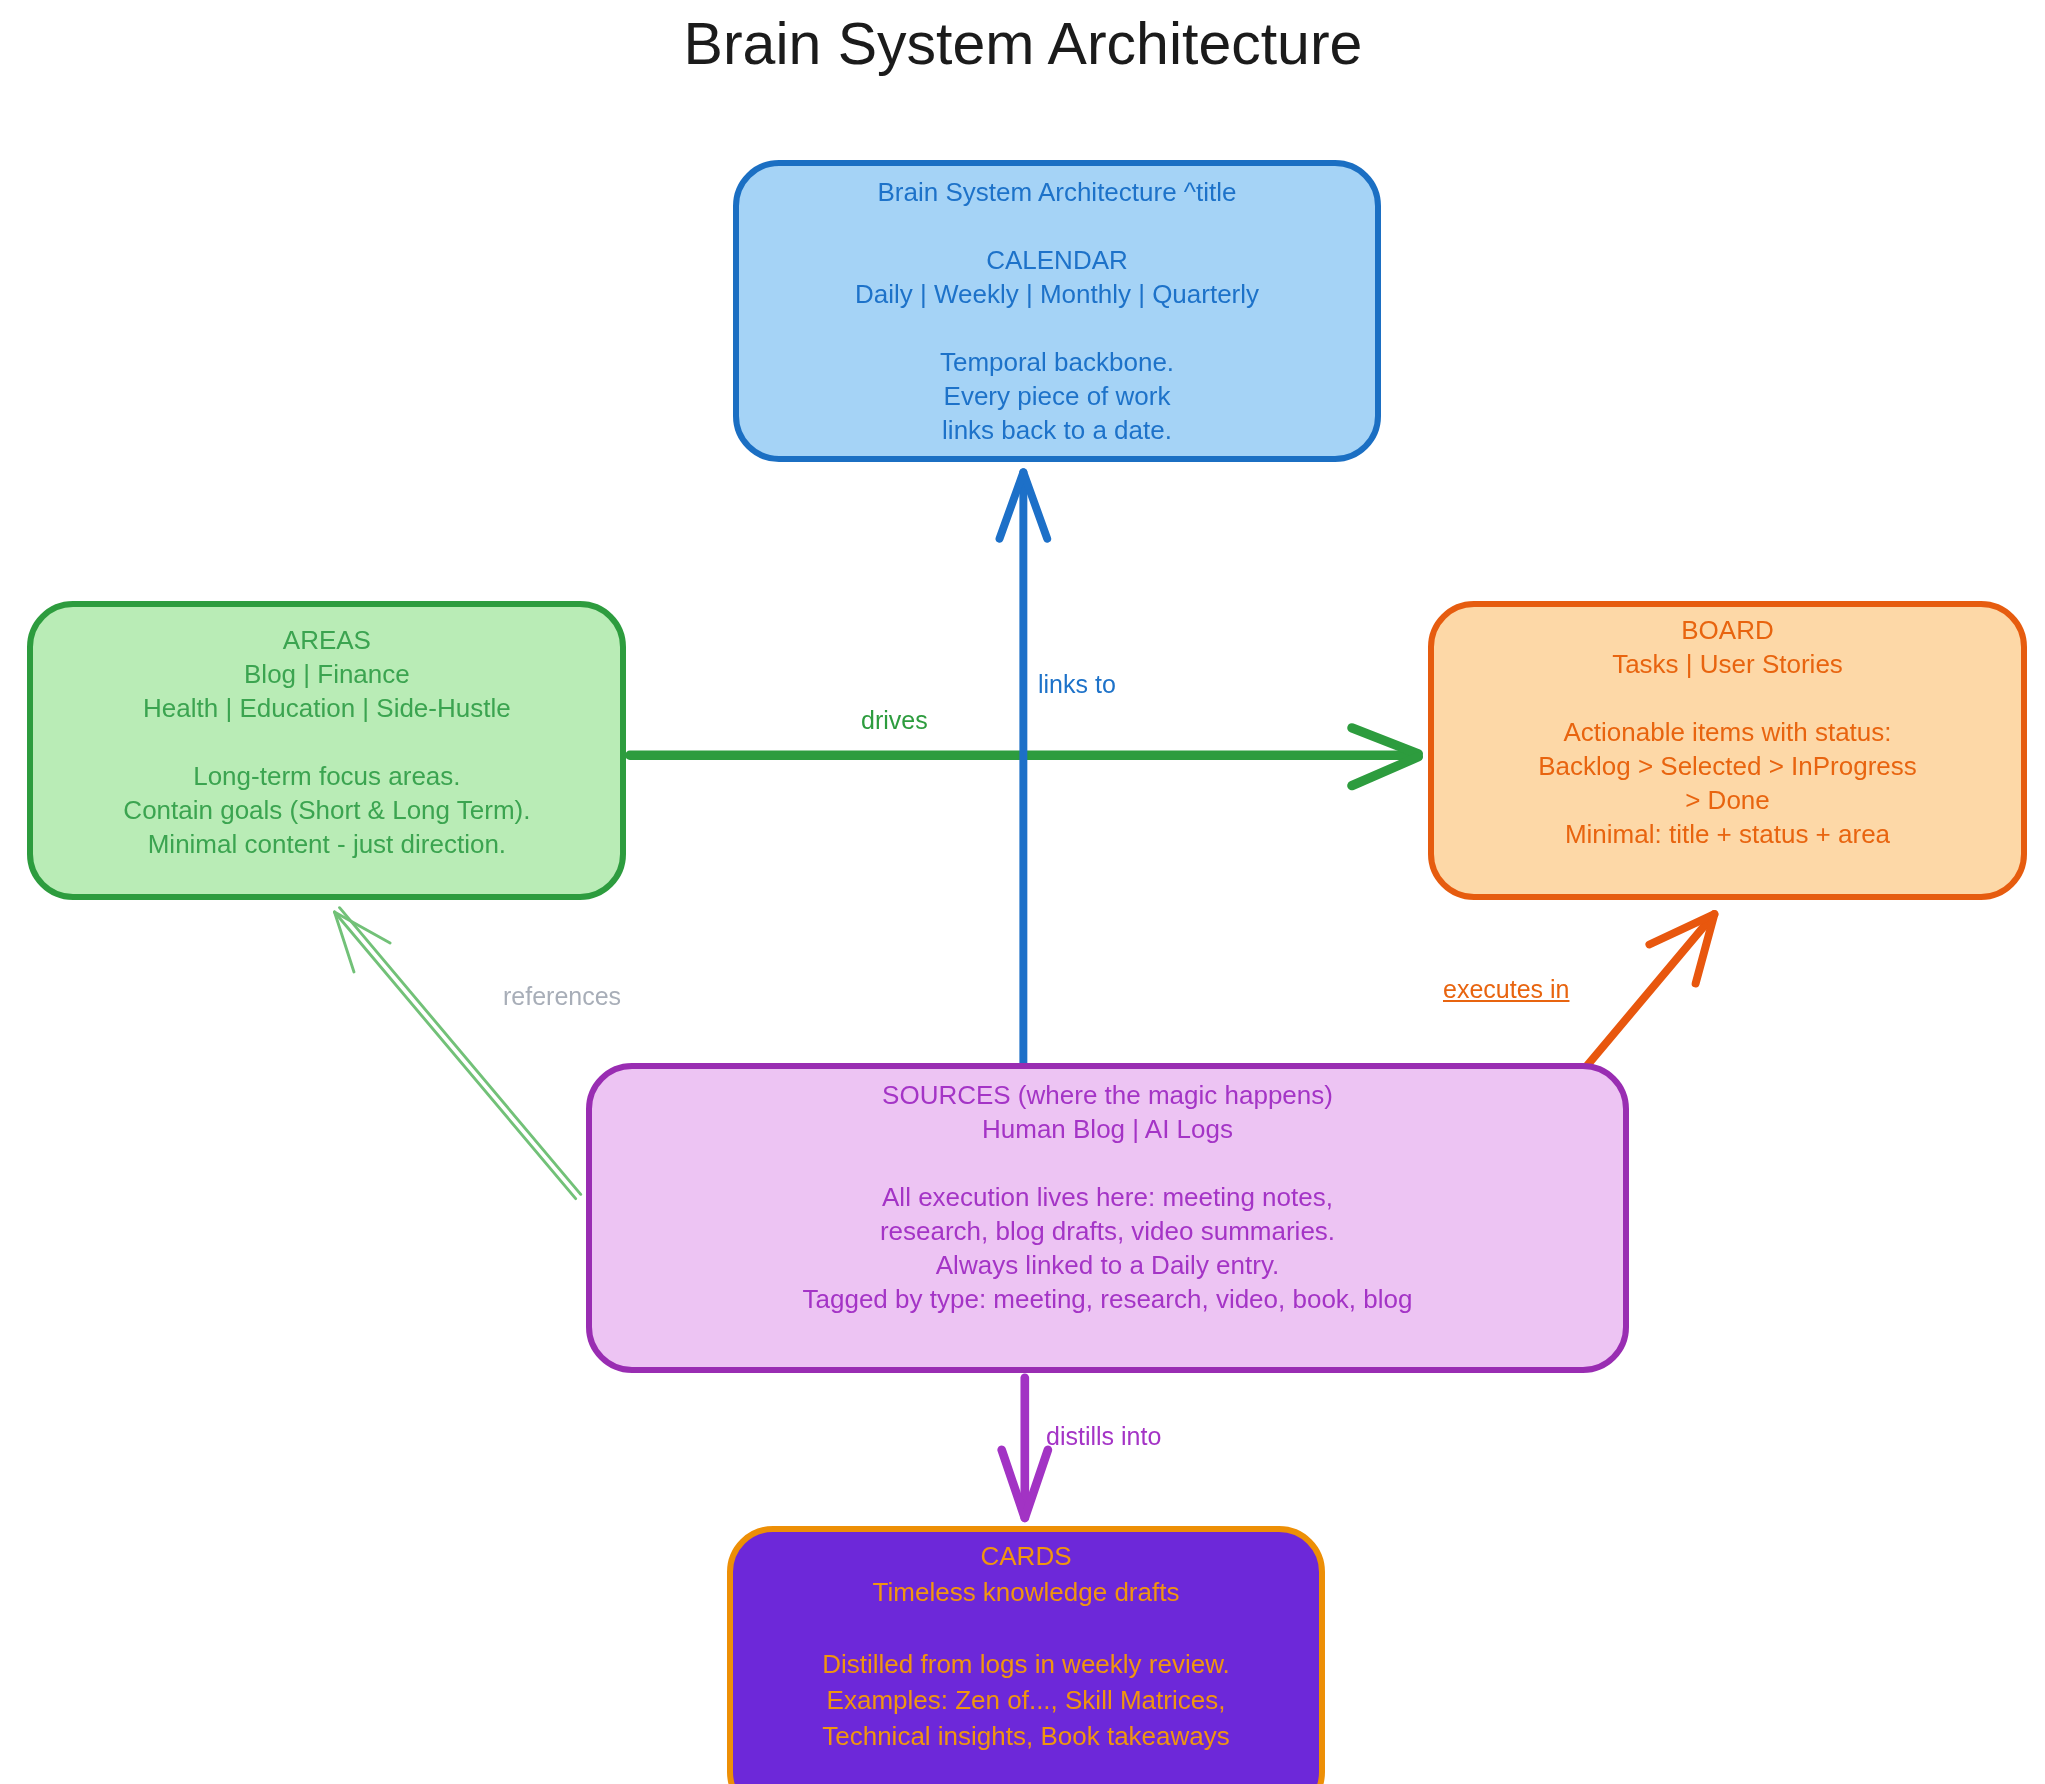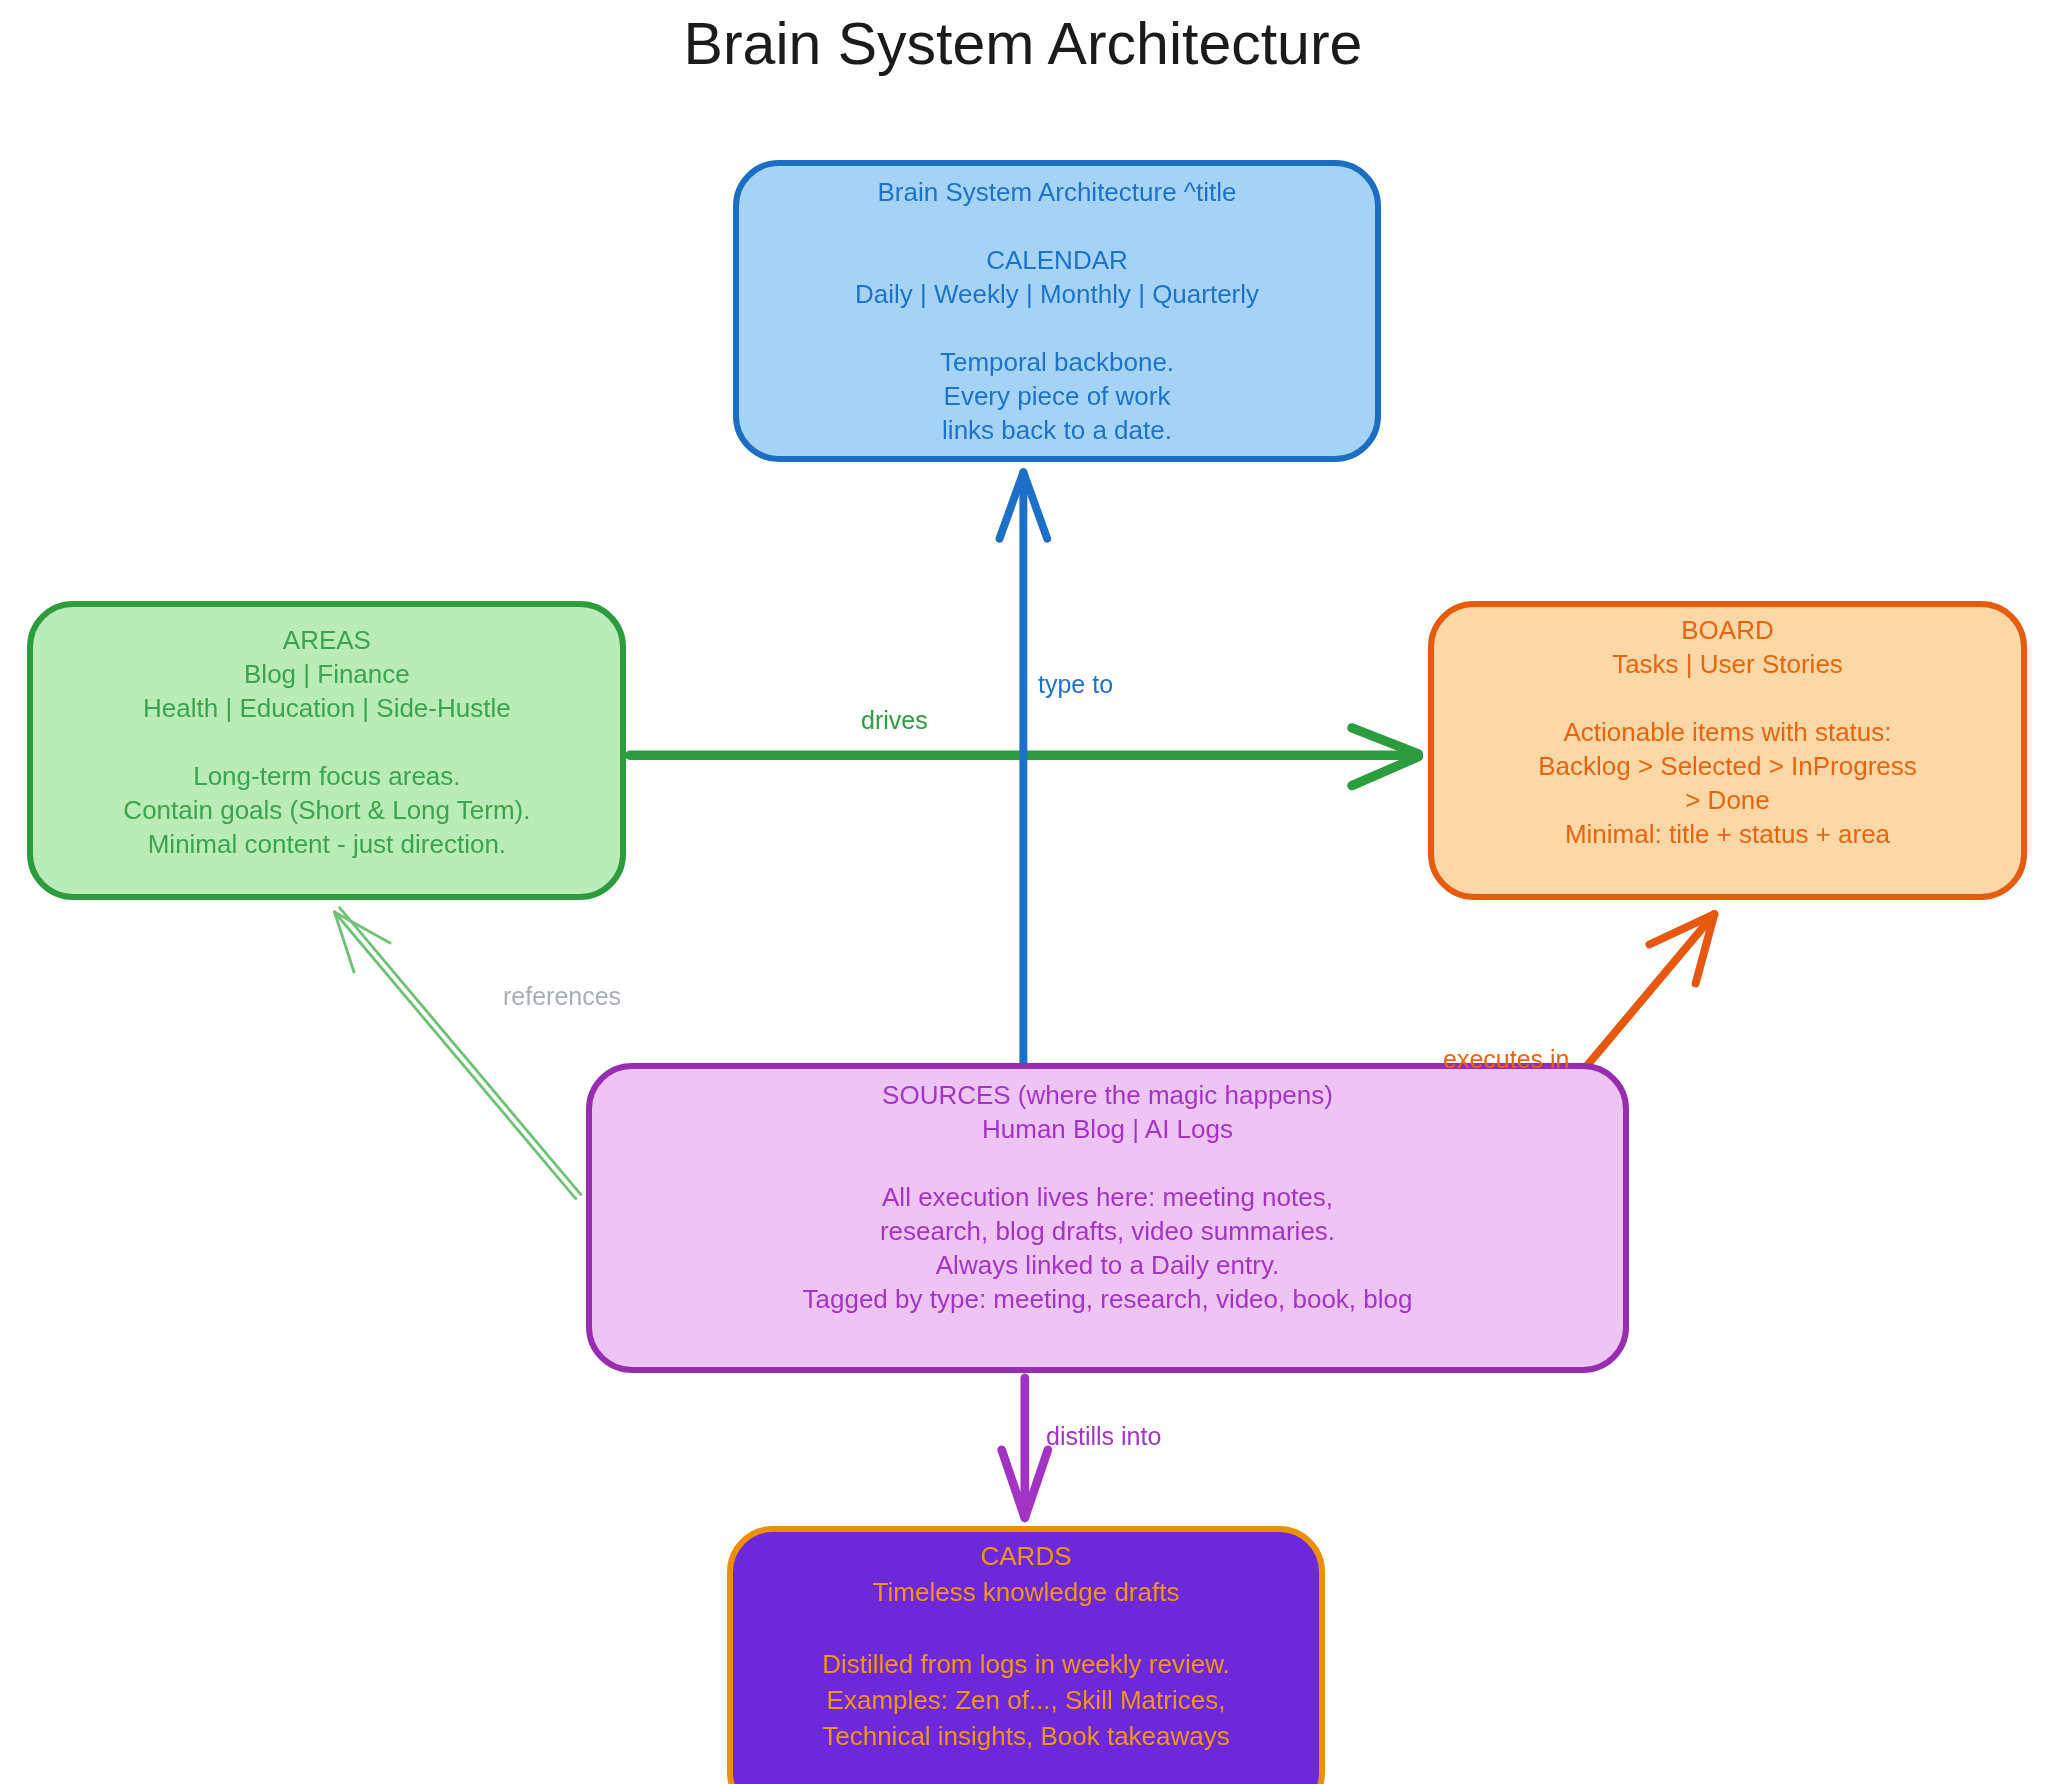--- a/index.html
+++ b/index.html
@@ -64,21 +64,21 @@
   }
   .edge-label{
     position:absolute;
     font-size:25px;
     line-height:29px;
     white-space:pre;
   }
   .label-links-to{left:1038px; top:670px; color:#1d72c9;}
   .label-drives{left:861px; top:706px; color:#2d9c3e;}
   .label-references{left:477px; top:982px; color:#a8aeb8;margin-left:26px;}
-  .label-executes-in{left:1443px; top:1045px; color:#e8640f;}
+  .label-executes-in{left:1443px; top:975px; color:#e8640f;text-decoration:underline;}
   .label-distills-into{left:1046px; top:1422px; color:#a434c6;}
 </style>
 </head>
 <body>
 
 <div id="canvas">
 
   <div class="diagram-title">Brain System Architecture</div>
 
   <svg class="edges" viewBox="0 0 2833 2472" xmlns="http://www.w3.org/2000/svg">
@@ -158,20 +158,20 @@
 
   <div class="box box-cards">
     <div class="line">CARDS</div>
     <div class="line">Timeless knowledge drafts</div>
     <div class="line"></div>
     <div class="line">Distilled from logs in weekly review.</div>
     <div class="line">Examples: Zen of..., Skill Matrices,</div>
     <div class="line">Technical insights, Book takeaways</div>
   </div>
 
-  <div class="edge-label label-links-to">type to</div>
+  <div class="edge-label label-links-to">links to</div>
   <div class="edge-label label-drives">drives</div>
   <div class="edge-label label-references">references</div>
   <div class="edge-label label-executes-in">executes in</div>
   <div class="edge-label label-distills-into">distills into</div>
 
 </div>
 
 
 </body></html>

